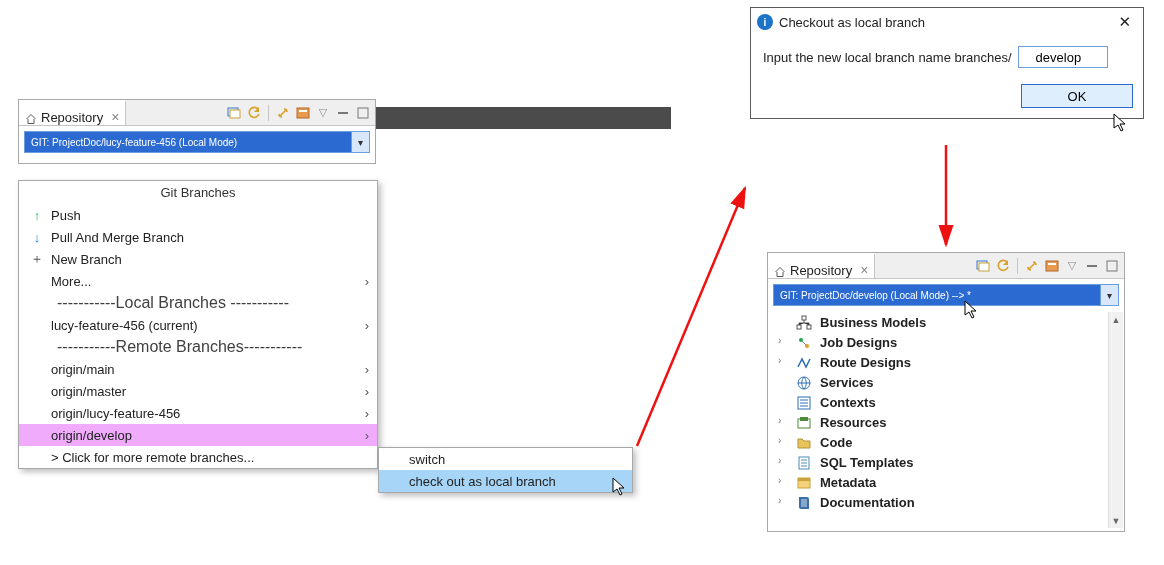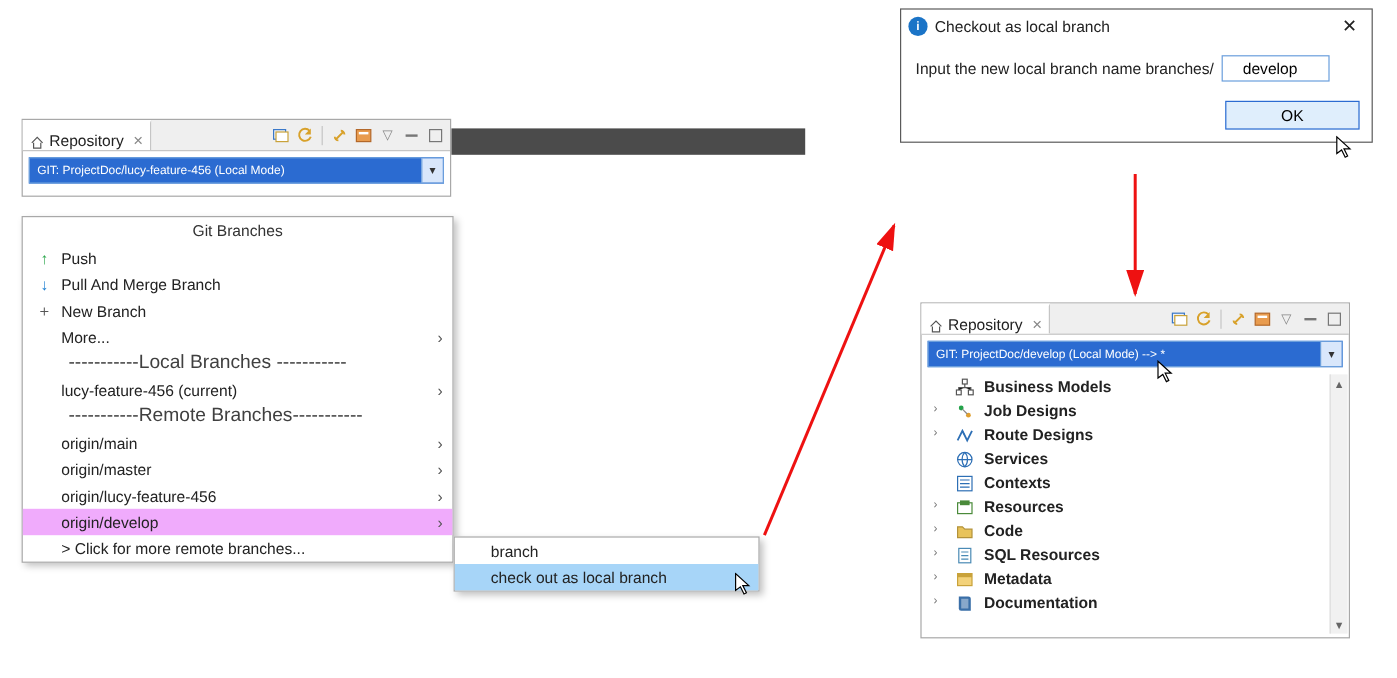--- a/index.html
+++ b/index.html
@@ -239,21 +239,21 @@
     <span class="sub">›</span>
   </div>
   <div class="item">
     <span class="glyph"></span>
     <span class="lbl">&gt; Click for more remote branches...</span>
   </div>
 </div>
 
 <div class="submenu" style="left:378px; top:447px; width:255px;">
   <div class="item">
-    <span>branch</span>
+    <span>switch</span>
   </div>
   <div class="item sel">
     <span>check out as local branch</span>
   </div>
 </div>
 
 <div class="cursor" style="left:612px; top:477px;">
   <svg viewBox="0 0 16 20">
       <path fill="#fff" stroke="#000" stroke-width="1" d="M1 1 L1 15 L5 12 L8 18 L10 17 L7 11 L12 11 Z"></path>
     </svg>
@@ -410,21 +410,21 @@
         <span class="bold">Code</span>
       </div>
       <div class="row">
         <span class="caret">›</span>
         <span class="ic">
             <svg viewBox="0 0 16 16">
               <rect x="3" y="2" width="10" height="12" fill="none" stroke="#4a8ab5"></rect>
               <path stroke="#4a8ab5" d="M5 5h6M5 8h6M5 11h6"></path>
             </svg>
           </span>
-        <span class="bold">SQL Resources</span>
+        <span class="bold">SQL Templates</span>
       </div>
       <div class="row">
         <span class="caret">›</span>
         <span class="ic">
             <svg viewBox="0 0 16 16">
               <rect x="2" y="3" width="12" height="10" fill="#f3d27a" stroke="#c9a23a"></rect>
               <rect x="2" y="3" width="12" height="3" fill="#c9a23a"></rect>
             </svg>
           </span>
         <span class="bold">Metadata</span>

